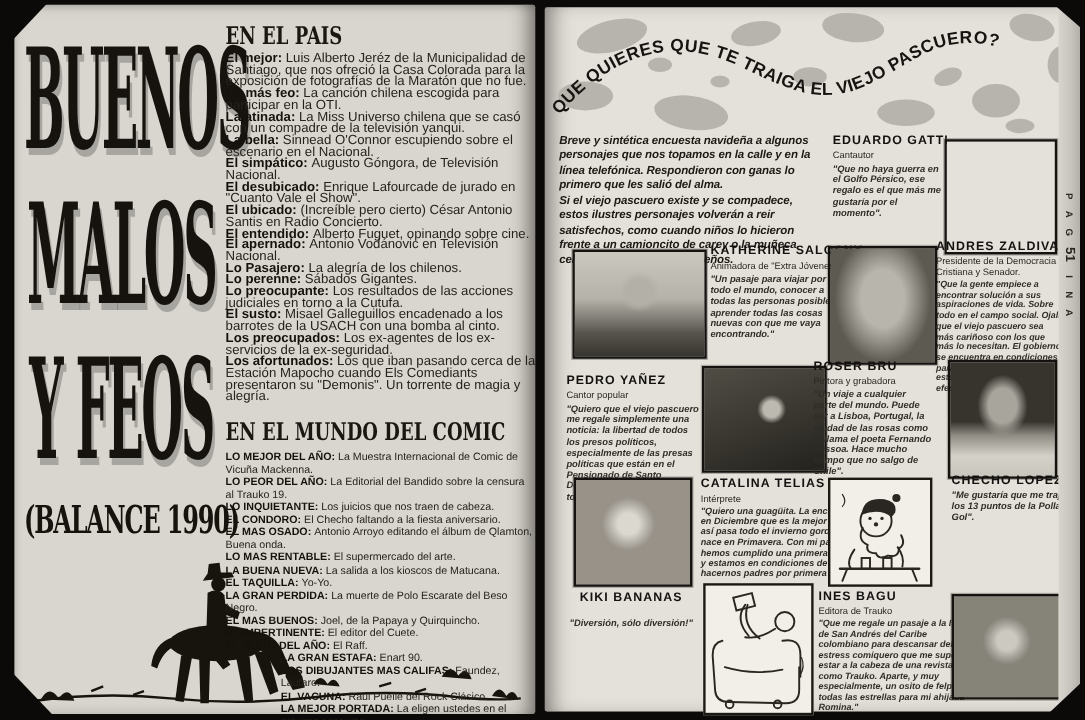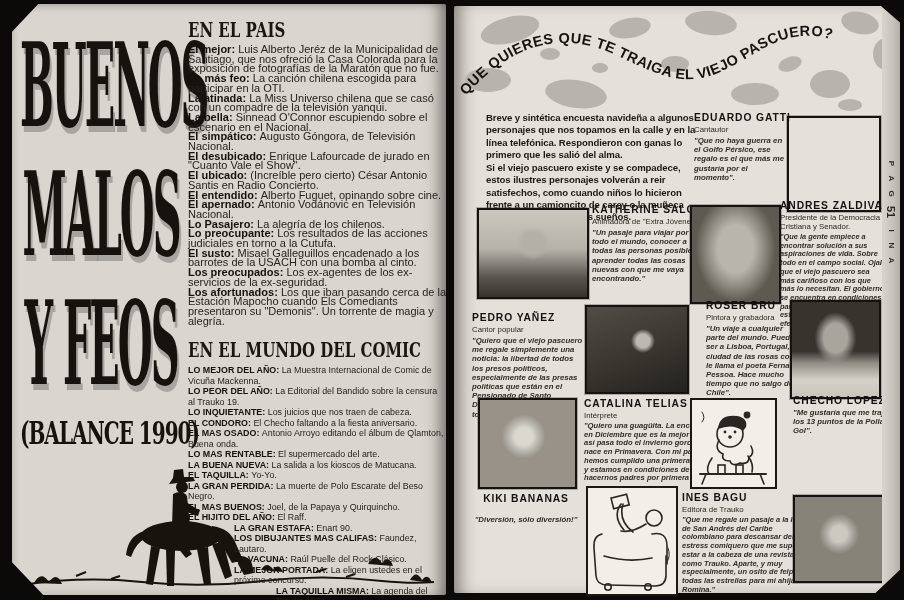--- a/index.html
+++ b/index.html
@@ -52,35 +52,35 @@
   .sec-comic .list{font-size:8.9px;line-height:10.5px;}
   .list .lbl{font-weight:bold;color:#15120d;}
   .indent-0{margin-left:0;}
   .indent-1{margin-left:46px;}
   .indent-2{margin-left:88px;}
   .cowboy{position:absolute;left:4px;top:440px;width:424px;height:150px;z-index:1;}
   .lp-content{z-index:2;position:absolute;}
 
   
   .arc-title{position:absolute;left:4px;top:2px;width:438px;height:106px;}
-  .intro{position:absolute;left:32px;top:106px;width:212px;
-    font-weight:bold;font-size:9.6px;line-height:12.3px;letter-spacing:-.1px;color:#1c1915;text-align:left;}
+  .intro{position:absolute;left:12px;top:106px;width:212px;
+    font-weight:bold;font-size:9.6px;line-height:12.3px;letter-spacing:-.1px;color:#1c1915;text-align:left;font-style:italic;}
   .intro p{margin:0 0 1px 0;}
 
   .entry{position:absolute;color:#221f1a;}
   .entry h3{margin:0 0 2px 0;font-size:10.3px;font-weight:bold;letter-spacing:.9px;color:#141210;white-space:nowrap;}
   .entry .role{font-size:7.8px;line-height:9px;margin:0 0 2px 0;color:#2a2722;}
   .entry .quote{margin:0;font-size:7.8px;line-height:9.2px;font-style:italic;font-weight:bold;color:#302d27;}
 
   .e-gatti{left:240px;top:106px;width:96px;}
   .e-salosny{left:138px;top:198px;width:108px;}
   .e-zaldivar{left:326px;top:194px;width:106px;}
   .e-zaldivar .quote{font-size:7.4px;line-height:8.7px;}
   .e-yanez{left:18px;top:306px;width:114px;}
-  .e-bru{left:252px;top:294px;width:98px;}
+  .e-bru{left:224px;top:294px;width:98px;}
   .e-telias{left:130px;top:392px;width:134px;}
   .e-telias .quote{font-size:7.6px;line-height:8.7px;}
   .e-checho{left:326px;top:389px;width:108px;margin-left:13px;}
   .e-kiki{left:16px;top:487px;width:112px;text-align:center;}
   .e-kiki .quote{margin-top:11px;}
   .e-bagu{left:228px;top:486px;width:124px;}
   .e-bagu .quote{font-size:7.5px;line-height:8.7px;}
 
   .photo{position:absolute;border:2px solid #15130f;box-shadow:0 0 0 1px rgba(90,87,80,.4);}
   .p-gatti{left:333px;top:110px;width:90px;height:92px;
@@ -161,39 +161,41 @@
           <li class="item indent-0"><b class="lbl">El mejor: </b><span class="txt">Luis Alberto Jeréz de la Municipalidad de Santiago, que nos ofreció la Casa Colorada para la exposición de fotografías de la Maratón que no fue.</span></li>
           <li class="item indent-0"><b class="lbl">Lo más feo: </b><span class="txt">La canción chilena escogida para participar en la OTI.</span></li>
           <li class="item indent-0"><b class="lbl">La atinada: </b><span class="txt">La Miss Universo chilena que se casó con un compadre de la televisión yanqui.</span></li>
           <li class="item indent-0"><b class="lbl">La bella: </b><span class="txt">Sinnead O'Connor escupiendo sobre el escenario en el Nacional.</span></li>
           <li class="item indent-0"><b class="lbl">El simpático: </b><span class="txt">Augusto Góngora, de Televisión Nacional.</span></li>
           <li class="item indent-0"><b class="lbl">El desubicado: </b><span class="txt">Enrique Lafourcade de jurado en "Cuanto Vale el Show".</span></li>
           <li class="item indent-0"><b class="lbl">El ubicado: </b><span class="txt">(Increíble pero cierto) César Antonio Santis en Radio Concierto.</span></li>
           <li class="item indent-0"><b class="lbl">El entendido: </b><span class="txt">Alberto Fuguet, opinando sobre cine.</span></li>
           <li class="item indent-0"><b class="lbl">El apernado: </b><span class="txt">Antonio Vodánovic en Televisión Nacional.</span></li>
           <li class="item indent-0"><b class="lbl">Lo Pasajero: </b><span class="txt">La alegría de los chilenos.</span></li>
+          <li class="item indent-0"><b class="lbl">Lo perenne: </b><span class="txt">Sábados Gigantes.</span></li>
           <li class="item indent-0"><b class="lbl">Lo preocupante: </b><span class="txt">Los resultados de las acciones judiciales en torno a la Cutufa.</span></li>
           <li class="item indent-0"><b class="lbl">El susto: </b><span class="txt">Misael Galleguillos encadenado a los barrotes de la USACH con una bomba al cinto.</span></li>
           <li class="item indent-0"><b class="lbl">Los preocupados: </b><span class="txt">Los ex-agentes de los ex-servicios de la ex-seguridad.</span></li>
           <li class="item indent-0"><b class="lbl">Los afortunados: </b><span class="txt">Los que iban pasando cerca de la Estación Mapocho cuando Els Comediants presentaron su "Demonis". Un torrente de magia y alegría.</span></li>
         </ul>
     </section>
     <section class="sec-comic">
       <h2 class="section-head">EN EL MUNDO DEL COMIC</h2>
       <ul class="list">
           <li class="item indent-0"><b class="lbl">LO MEJOR DEL AÑO: </b><span class="txt">La Muestra Internacional de Comic de Vicuña Mackenna.</span></li>
           <li class="item indent-0"><b class="lbl">LO PEOR DEL AÑO: </b><span class="txt">La Editorial del Bandido sobre la censura al Trauko 19.</span></li>
           <li class="item indent-0"><b class="lbl">LO INQUIETANTE: </b><span class="txt">Los juicios que nos traen de cabeza.</span></li>
           <li class="item indent-0"><b class="lbl">EL CONDORO: </b><span class="txt">El Checho faltando a la fiesta aniversario.</span></li>
           <li class="item indent-0"><b class="lbl">EL MAS OSADO: </b><span class="txt">Antonio Arroyo editando el álbum de Qlamton, Buena onda.</span></li>
           <li class="item indent-0"><b class="lbl">LO MAS RENTABLE: </b><span class="txt">El supermercado del arte.</span></li>
           <li class="item indent-0"><b class="lbl">LA BUENA NUEVA: </b><span class="txt">La salida a los kioscos de Matucana.</span></li>
           <li class="item indent-0"><b class="lbl">EL TAQUILLA: </b><span class="txt">Yo-Yo.</span></li>
           <li class="item indent-0"><b class="lbl">LA GRAN PERDIDA: </b><span class="txt">La muerte de Polo Escarate del Beso Negro.</span></li>
           <li class="item indent-0"><b class="lbl">EL MAS BUENOS: </b><span class="txt">Joel, de la Papaya y Quirquincho.</span></li>
+          <li class="item indent-0"><b class="lbl">EL IMPERTINENTE: </b><span class="txt">El editor del Cuete.</span></li>
           <li class="item indent-0"><b class="lbl">EL HIJITO DEL AÑO: </b><span class="txt">El Raff.</span></li>
           <li class="item indent-1"><b class="lbl">LA GRAN ESTAFA: </b><span class="txt">Enart 90.</span></li>
           <li class="item indent-1"><b class="lbl">LOS DIBUJANTES MAS CALIFAS: </b><span class="txt">Faundez, Lautaro.</span></li>
           <li class="item indent-1"><b class="lbl">EL VACUNA: </b><span class="txt">Raúl Puelle del Rock Clásico.</span></li>
           <li class="item indent-1"><b class="lbl">LA MEJOR PORTADA: </b><span class="txt">La eligen ustedes en el próximo concurso.</span></li>
           <li class="item indent-2"><b class="lbl">LA TAQUILLA MISMA: </b><span class="txt">La agenda del Trauko 1991.</span></li>
         </ul>
     </section>
   </div>
 </div>

